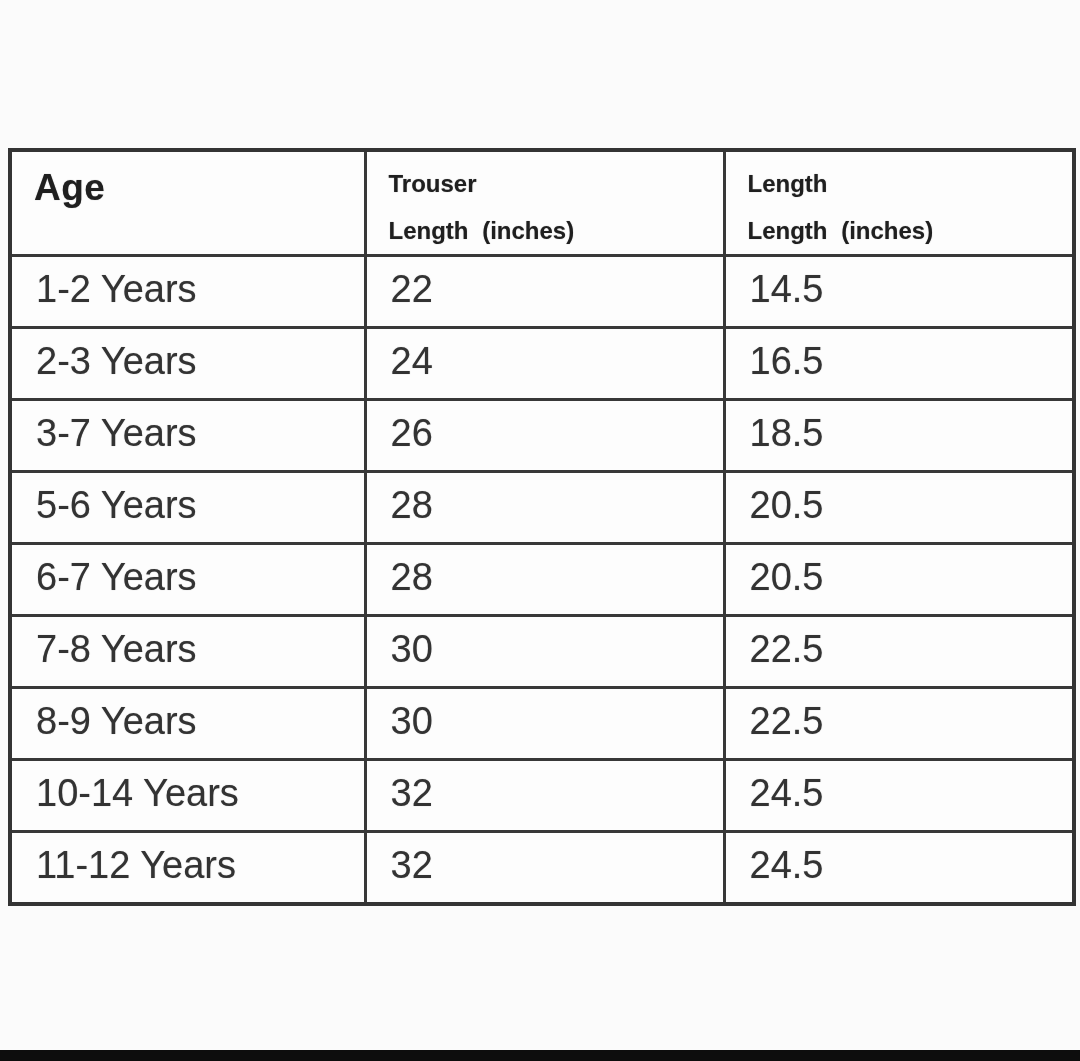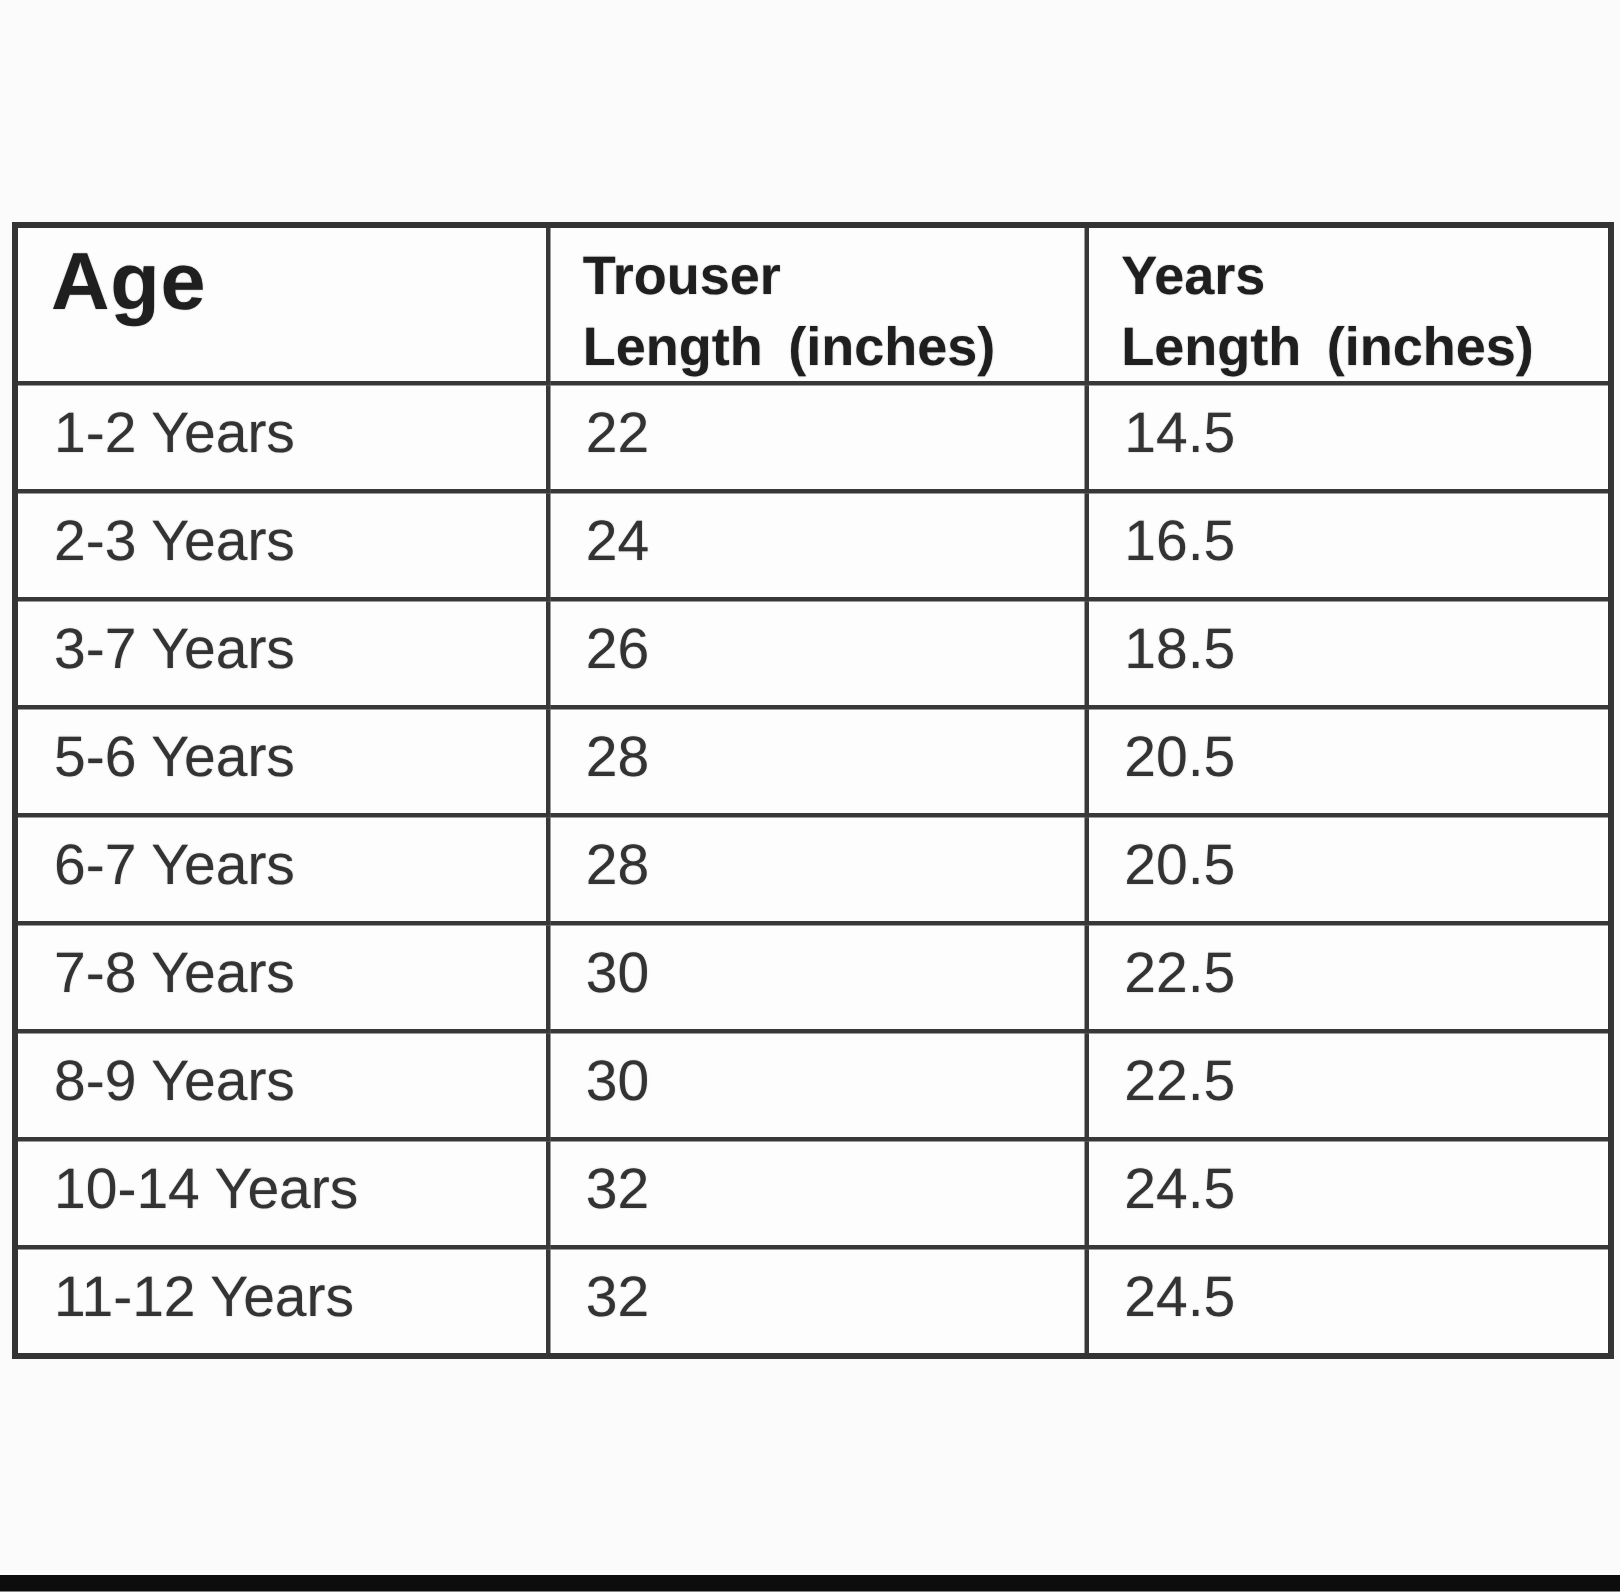--- a/index.html
+++ b/index.html
@@ -42,28 +42,28 @@
   table.chart thead tr {
     height: 100px;
   }
   table.chart th {
     padding: 8px 0 0 22px;
     color: #1f1f1f;
     font-weight: 700;
     text-shadow: 0 0 1px rgba(40,40,40,0.45);
   }
   th.age-th .big {
-    font-size: 54px;
+    font-size: 37px;
     line-height: 56px;
     letter-spacing: 0.5px;
   }
   table.chart th .l1,
   table.chart th .l2 {
     display: block;
-    font-size: 36px;
+    font-size: 24px;
     line-height: 47px;
   }
   table.chart th .l2 {
     word-spacing: 7px;
   }
   
   table.chart tbody tr {
     height: 72px;
   }
   table.chart td {
@@ -97,21 +97,21 @@
       <thead>
         <tr>
           <th class="age-th">
             <span class="big">Age</span>
           </th>
           <th>
             <span class="l1">Trouser</span>
             <span class="l2">Length (inches)</span>
           </th>
           <th>
-            <span class="l1">Years</span>
+            <span class="l1">Length</span>
             <span class="l2">Length (inches)</span>
           </th>
         </tr>
       </thead>
       <tbody>
           <tr>
             <td>1-2 Years</td>
             <td>22</td>
             <td>14.5</td>
           </tr>

